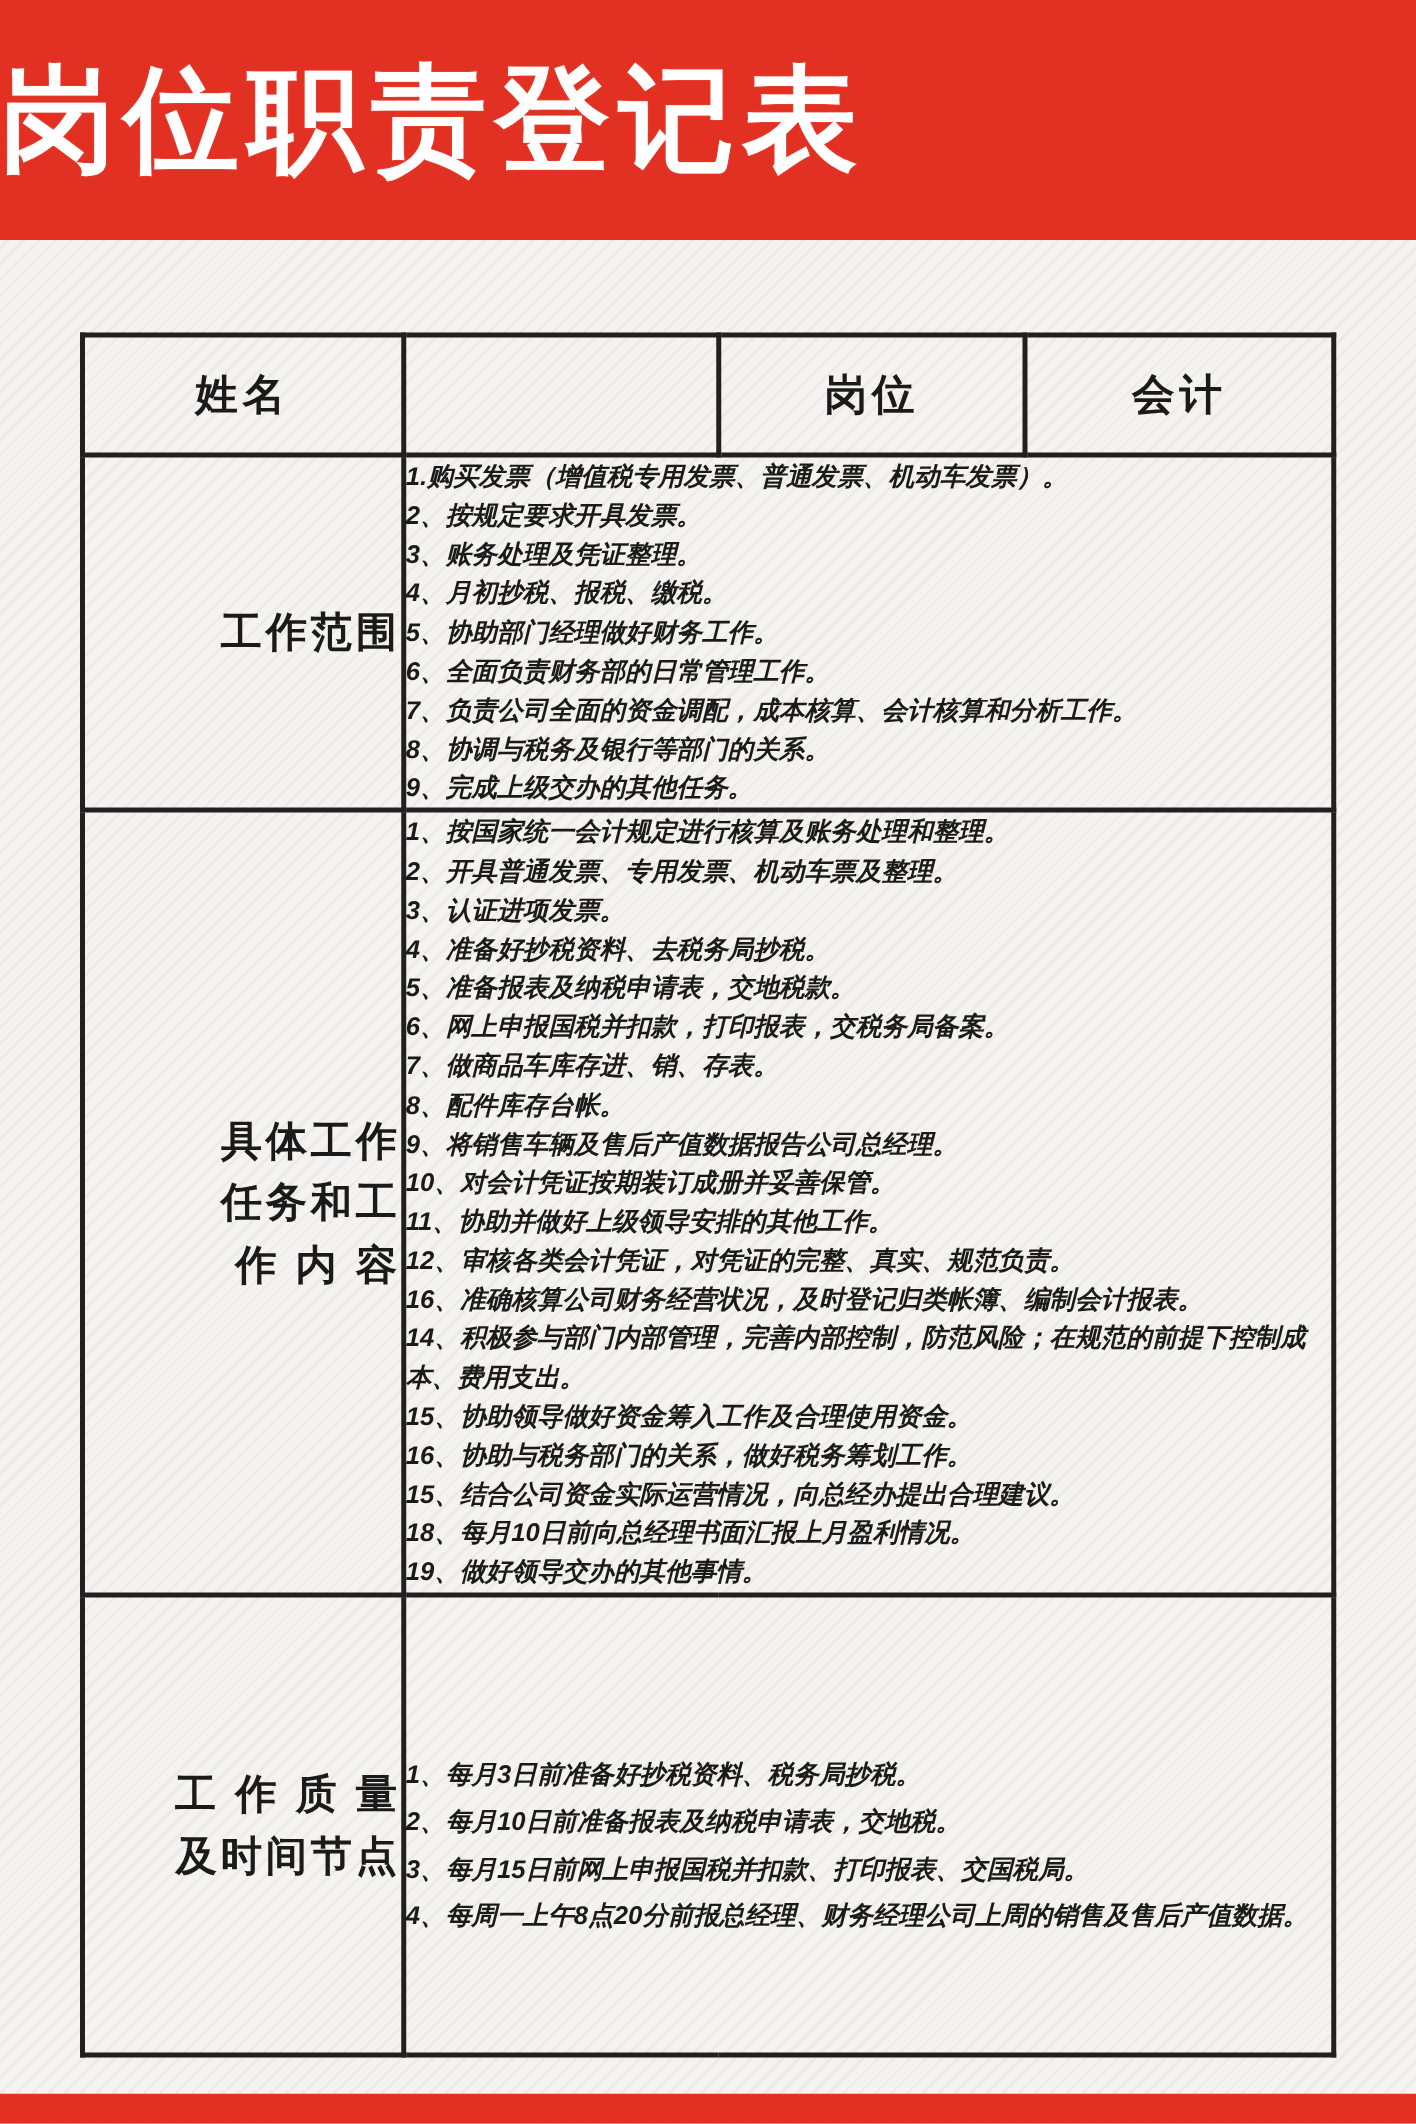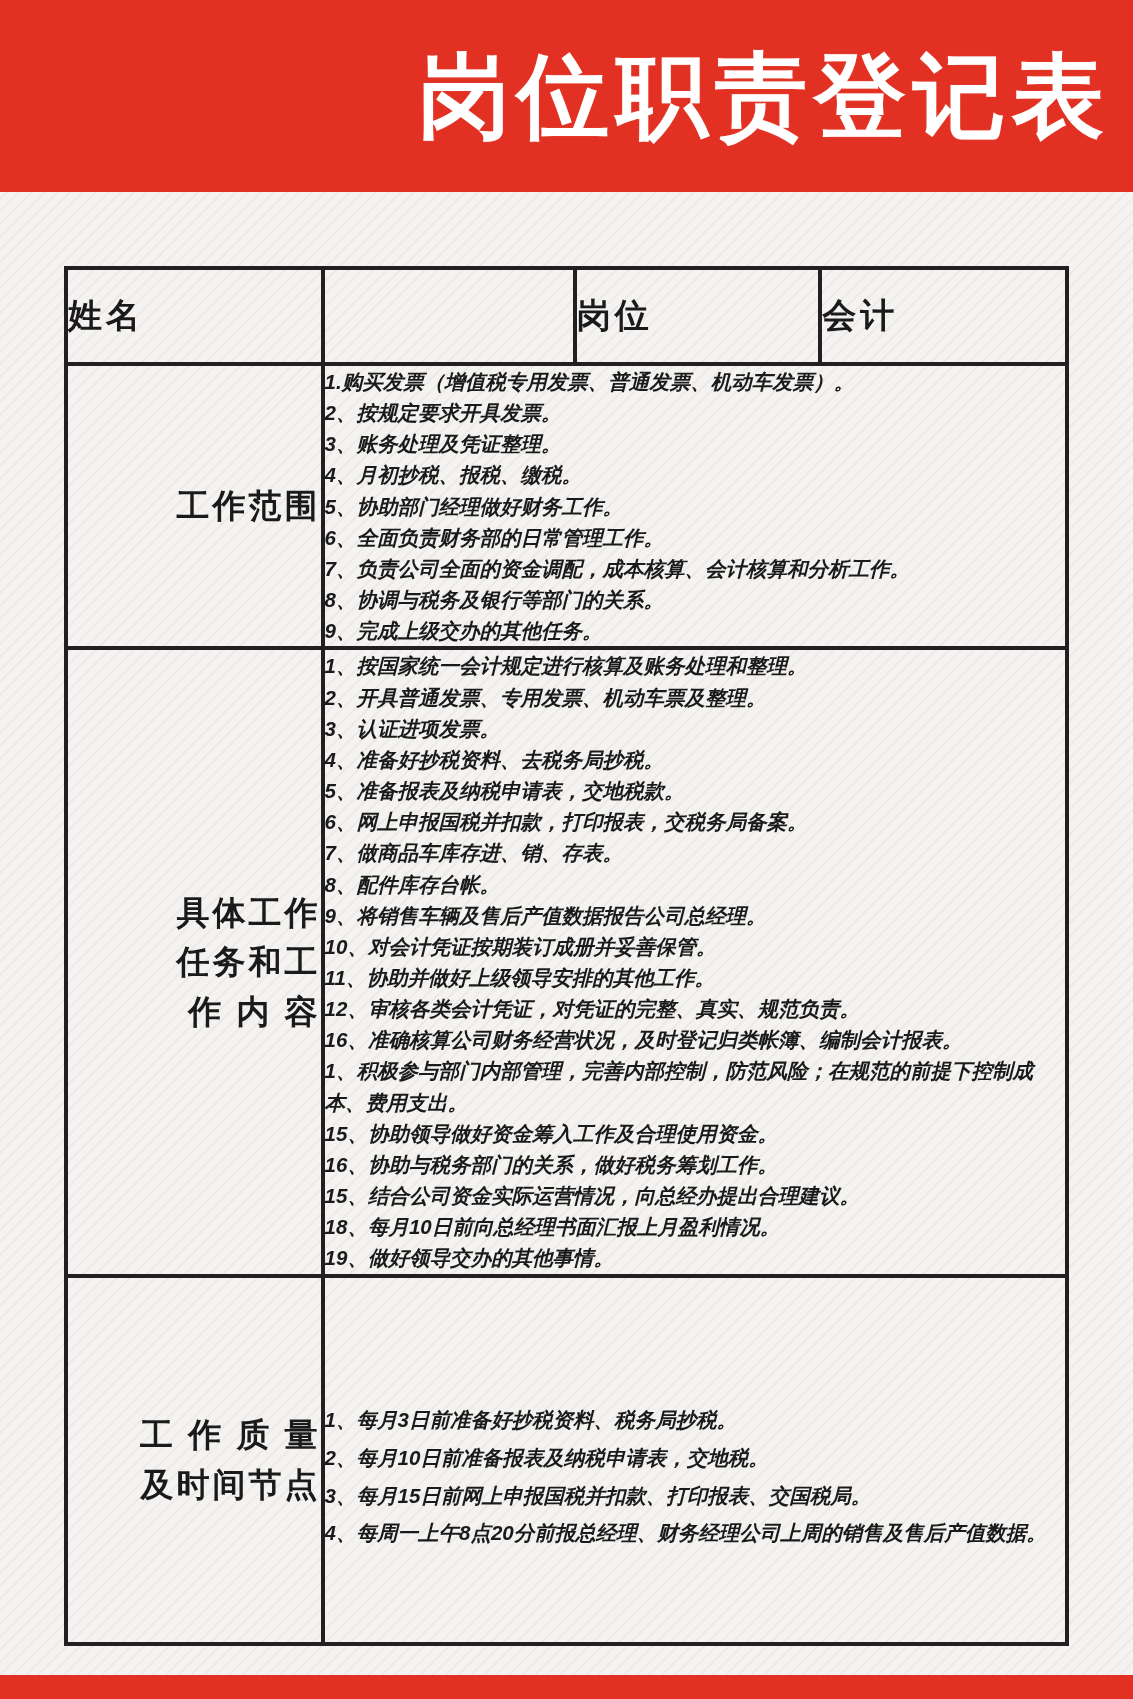--- a/index.html
+++ b/index.html
@@ -33,21 +33,21 @@
     display: flex;
     flex-direction: column;
   }
 
   
   .banner {
     height: 192px;
     background: #e23122;
     display: flex;
     align-items: center;
-    justify-content: flex-end;
+    justify-content: flex-start;
     padding-right: 22px;
     box-sizing: border-box;
     flex: none;
   }
   .banner-title {
     color: #ffffff;
     font-size: 92px;
     font-weight: bold;
     letter-spacing: 7px;
     line-height: 1;
@@ -79,21 +79,21 @@
   table.form td {
     border: 4px solid #231f20;
     background: transparent;
     vertical-align: middle;
     padding: 0;
   }
 
   
   .hdr-cell {
     height: 92px;
-    text-align: left;
+    text-align: center;
     font-size: 34px;
     font-weight: bold;
     color: #1a1a1a;
     letter-spacing: 4px;
   }
   .col-name-label  { width: 232px; }
   .col-name-value  { width: 228px; }
   .col-post-label  { width: 222px; }
   .col-post-value  { width: 223px; }
 
@@ -200,21 +200,21 @@
               <li>4、准备好抄税资料、去税务局抄税。</li>
               <li>5、准备报表及纳税申请表，交地税款。</li>
               <li>6、网上申报国税并扣款，打印报表，交税务局备案。</li>
               <li>7、做商品车库存进、销、存表。</li>
               <li>8、配件库存台帐。</li>
               <li>9、将销售车辆及售后产值数据报告公司总经理。</li>
               <li>10、对会计凭证按期装订成册并妥善保管。</li>
               <li>11、协助并做好上级领导安排的其他工作。</li>
               <li>12、审核各类会计凭证，对凭证的完整、真实、规范负责。</li>
               <li>16、准确核算公司财务经营状况，及时登记归类帐簿、编制会计报表。</li>
-              <li>1、积极参与部门内部管理，完善内部控制，防范风险；在规范的前提下控制成本、费用支出。</li>
+              <li>14、积极参与部门内部管理，完善内部控制，防范风险；在规范的前提下控制成本、费用支出。</li>
               <li>15、协助领导做好资金筹入工作及合理使用资金。</li>
               <li>16、协助与税务部门的关系，做好税务筹划工作。</li>
               <li>15、结合公司资金实际运营情况，向总经办提出合理建议。</li>
               <li>18、每月10日前向总经理书面汇报上月盈利情况。</li>
               <li>19、做好领导交办的其他事情。</li>
             </ul>
           </td>
         </tr>
 
         <tr class="row-quality">

